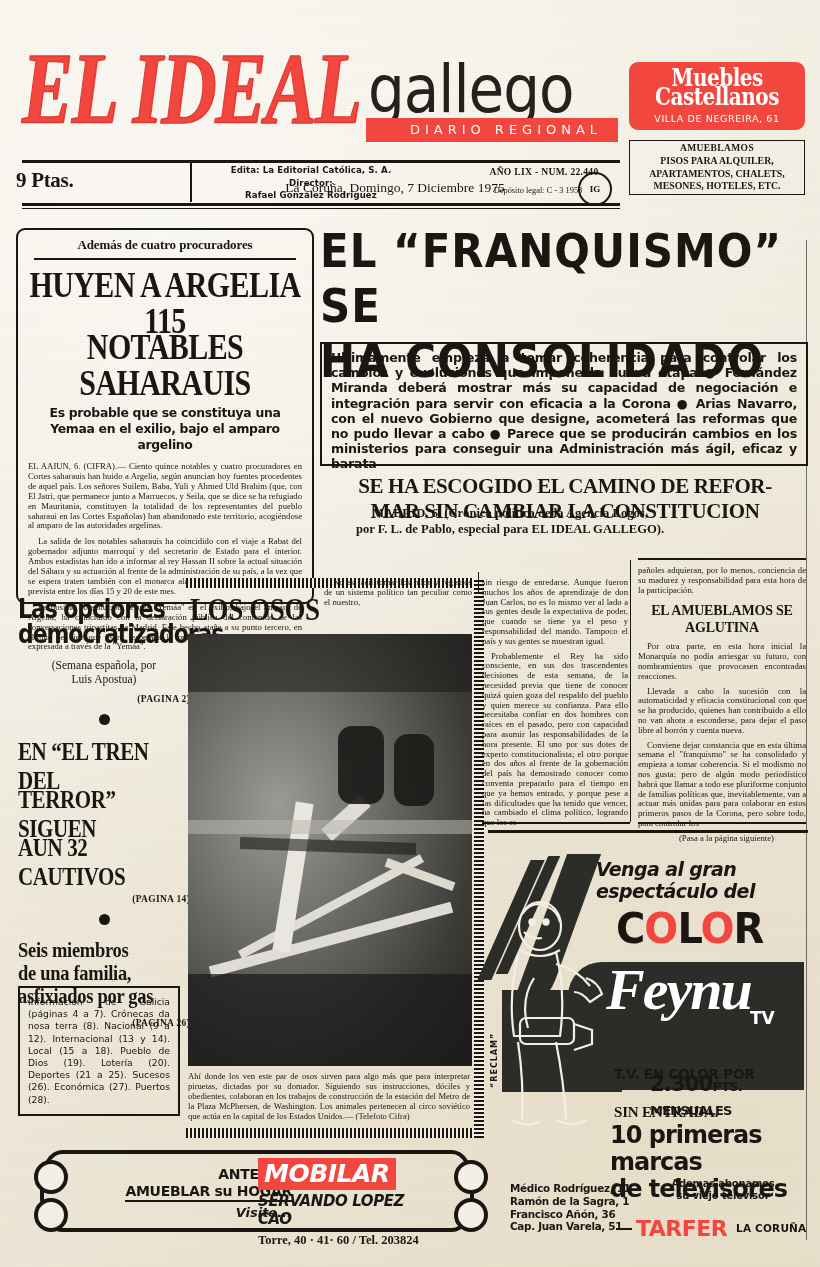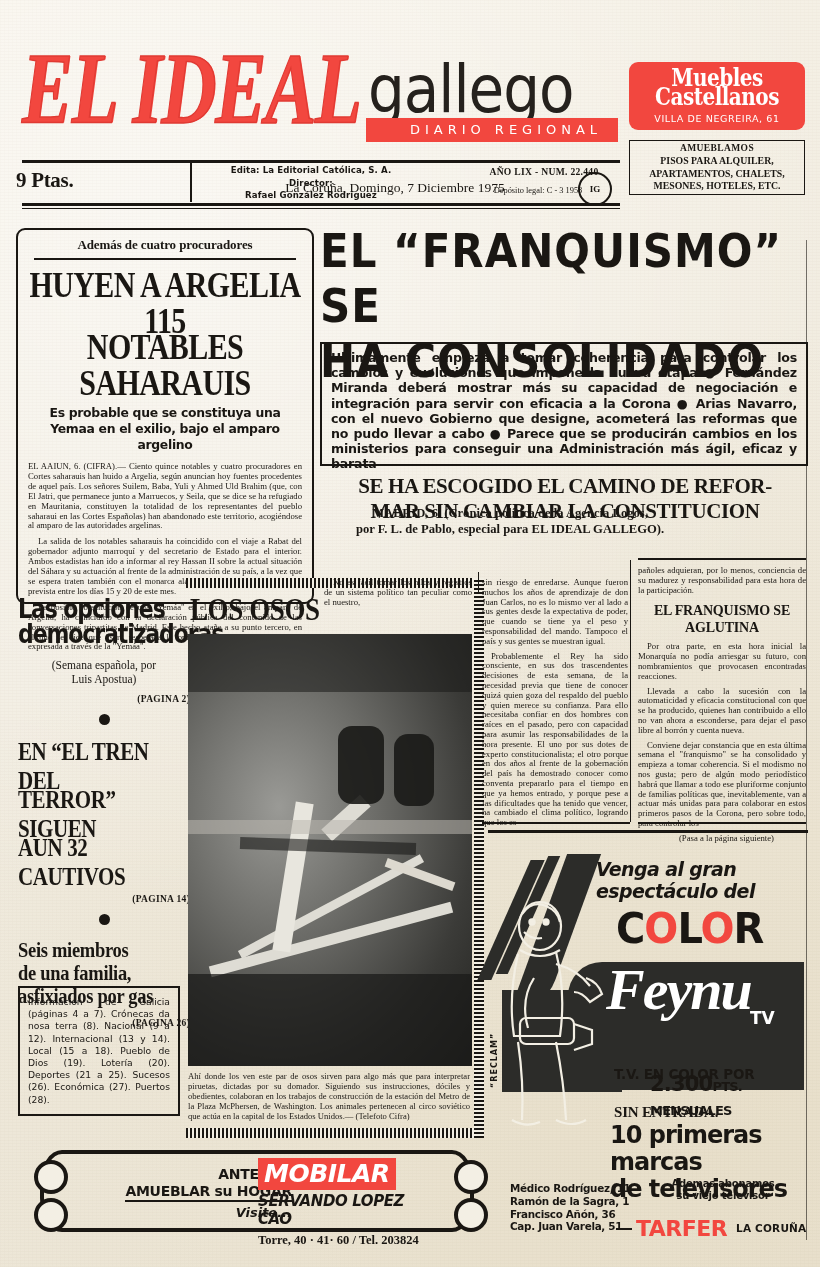--- a/index.html
+++ b/index.html
@@ -362,21 +362,21 @@
   </div>
 
   <div class="mcol" id="mcol-2">
     <p class="ni">sin riesgo de enredarse. Aunque fueron muchos los años de aprendizaje de don Juan Carlos, no es lo mismo ver al lado a sus gentes desde la expectativa de poder, que cuando se tiene ya el peso y responsabilidad del mando. Tampoco el país y sus gentes se muestran igual.</p>
     <p>Probablemente el Rey ha sido consciente, en sus dos trascendentes decisiones de esta semana, de la necesidad previa que tiene de conocer quizá quien goza del respaldo del pueblo y quien merece su confianza. Para ello necesitaba confiar en dos hombres con raíces en el pasado, pero con capacidad para asumir las responsabilidades de la hora presente. El uno por sus dotes de experto constitucionalista; el otro porque en dos años al frente de la gobernación del país ha demostrado conocer como conventa prepararlo para el tiempo en que ya hemos entrado, y porque pese a las dificultades que ha tenido que vencer, ha cambiado el clima político, logrando que los es-</p>
   </div>
 
   <div class="mcol" id="mcol-3">
     <p class="ni">pañoles adquieran, por lo menos, conciencia de su madurez y responsabilidad para esta hora de la participación.</p>
     <div class="sub-head">
-      <div>EL FRANQUISMO SE</div>
+      <div>EL AMUEBLAMOS SE</div>
       <div>AGLUTINA</div>
     </div>
     <p>Por otra parte, en esta hora inicial la Monarquía no podía arriesgar su futuro, con nombramientos que provocasen encontradas reacciones.</p>
     <p>Llevada a cabo la sucesión con la automaticidad y eficacia constitucional con que se ha producido, quienes han contribuido a ello no van ahora a esconderse, para dejar el paso libre al borrón y cuenta nueva.</p>
     <p>Conviene dejar constancia que en esta última semana el "franquismo" se ha consolidado y empieza a tomar coherencia. Si el modismo no nos gusta; pero de algún modo periodístico habrá que llamar a todo ese pluriforme conjunto de familias políticas que, inevitablemente, van a actuar más unidas para para colaborar en estos primeros pasos de la Corona, pero sobre todo, para controlar los</p>
     <p class="pasa">(Pasa a la página siguiente)</p>
   </div>
 
   <div class="ad-feynu">
     <div class="topbar"></div>

